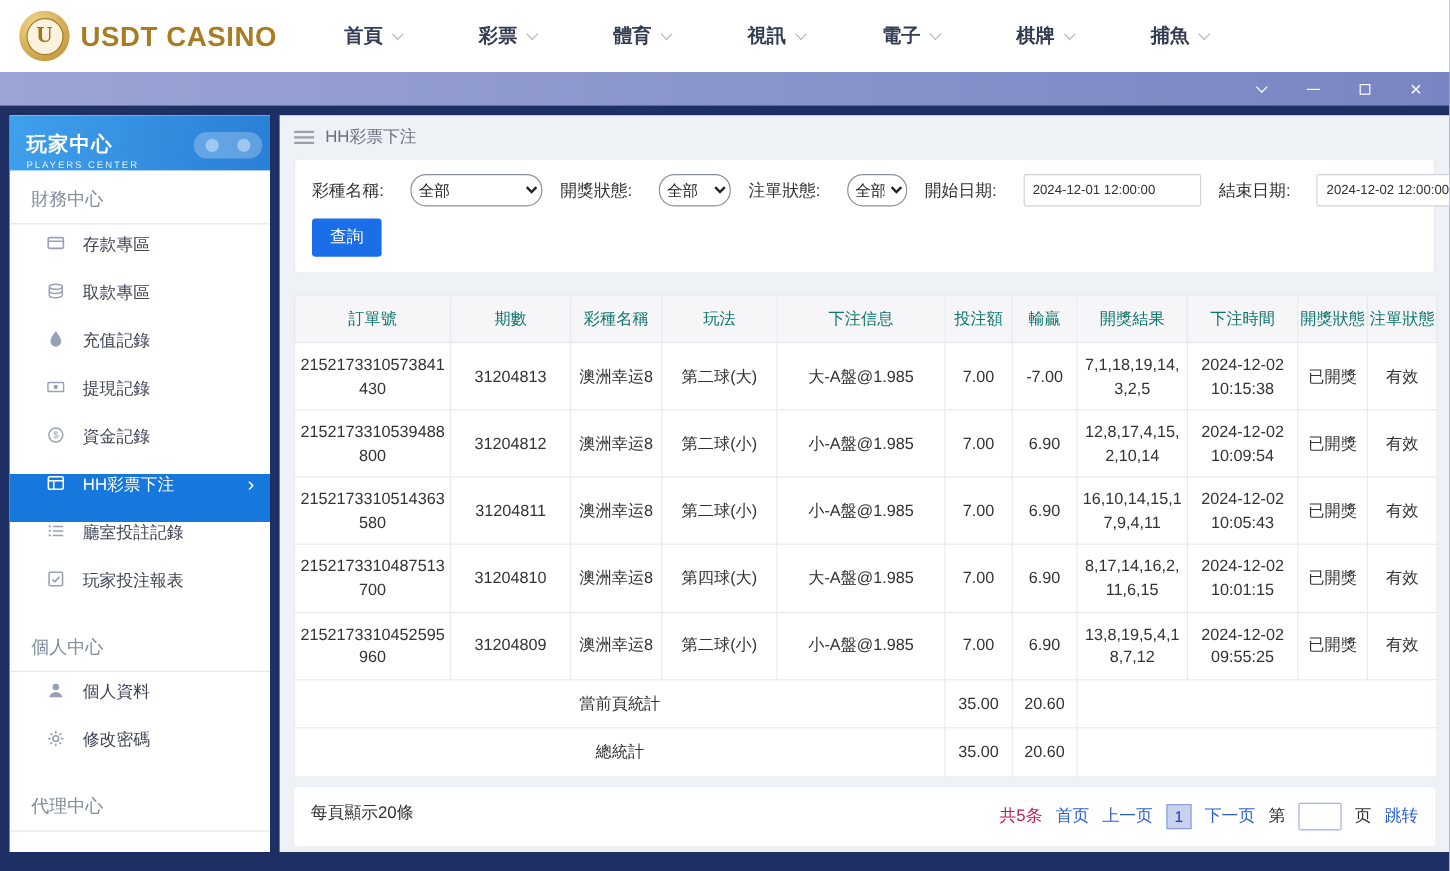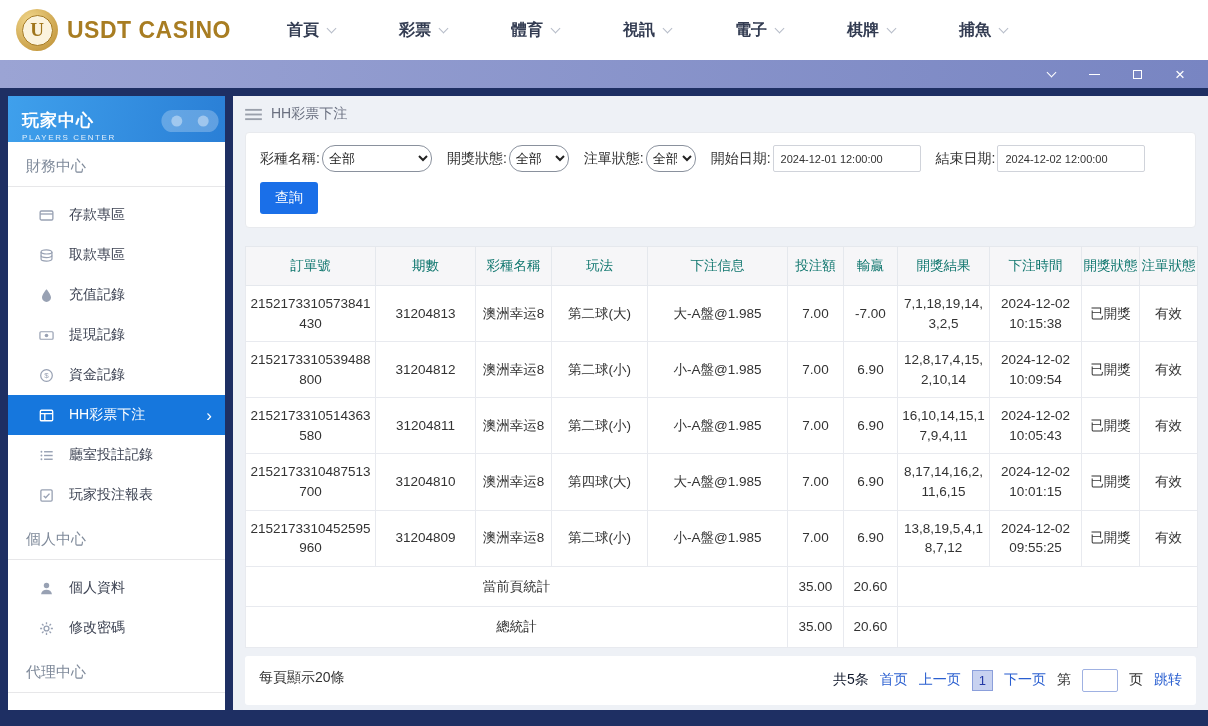--- a/index.html
+++ b/index.html
@@ -29,53 +29,53 @@
   .sidebar{width:217px;height:calc(100% - 16px);background:#fff;flex:none;overflow:hidden}
   .content{flex:1;height:calc(100% - 16px);background:#eef1f6;overflow:hidden;padding:0 12px}
 
   
   .side-hero{height:46px;background:linear-gradient(100deg,#3fa0ec,#2a7fd6);position:relative;display:flex;align-items:flex-end;padding-left:14px;color:#fff;overflow:hidden;flex:none}
   .side-title{font-size:17px;font-weight:bold;letter-spacing:1px}
   .side-sub{font-size:8px;letter-spacing:1.6px;opacity:.85;margin-top:1px}
   .hero-pad{position:absolute;right:2px;top:5px;opacity:.9}
   .side-section-title{padding:15px 18px 10px;font-size:15px;color:#7f8a9a;border-bottom:1px solid #e7e7e9}
   .side-group{padding-top:8px}
-  .side-item{height:40px;display:flex;align-items:center;padding-left:30px;font-size:14px;color:#3e4454;cursor:pointer;position:relative}
+  .side-item{height:40px;display:flex;align-items:flex-start;padding-left:30px;font-size:14px;color:#3e4454;cursor:pointer;position:relative}
   .side-item .ico{width:16px;display:flex;justify-content:center;color:#98a1b3;margin-right:15px;flex:none}
   .side-item.active{background:var(--active-menu,#1677dd);color:#fff}
   .side-item.active .ico{color:#fff}
   .side-chev{position:absolute;right:13px;font-size:17px;line-height:1;color:#fff}
 
   
   .breadcrumb{height:36px;display:flex;align-items:center;gap:9px;color:#6a7080;font-size:14px}
 
   
   .filter-card{background:#fff;border:1px solid #e8eaee;border-radius:4px;padding:12px 14px 13px}
   .filter-row{display:flex;align-items:center;gap:15px}
-  .f-group{display:flex;align-items:center;gap:2px}
+  .f-group{display:flex;align-items:center;gap:22px}
   .f-label{font-size:14px;color:#333;white-space:nowrap}
   .f-select{height:27px;border:1px solid #8a919d;border-radius:13px;background:#fff;font-size:13px;color:#222;padding:2px 2px}
   .w-l{width:110px}.w-m{width:60px}.w-s{width:50px}
   .f-input{width:148px;height:27px;border:1px solid #d0d3da;border-radius:2px;font-size:11px;color:#333;padding:0 7px;font-family:inherit}
   .filter-actions{margin-top:10px}
   .btn-search{background:var(--accent,#1a6fe8);color:#fff;border:none;border-radius:3px;padding:7px 15px;font-size:14px;cursor:pointer}
 
   
   .table-card{margin-top:18px;background:#fff}
   table{width:100%;border-collapse:collapse;table-layout:fixed}
   th{background:#f6f6f8;border:1px solid #e5e8ed;font-size:13.5px;font-weight:normal;color:#0f766e;padding:10px 0;white-space:nowrap;overflow:hidden}
   td{border:1px solid #e8eaef;font-size:13.5px;color:#333;text-align:center;padding:8px 3px;line-height:1.45;background:#fff}
   tbody.orders td:nth-child(1),tbody.orders td:nth-child(8){word-break:break-all}
   .sum-row td{padding:10px 3px}
 
   
   .pager-card{margin-top:8px;background:#fff;border-radius:3px;padding:13px 14px;display:flex;align-items:flex-start;justify-content:space-between;font-size:14px;color:#333}
   .pager-right{display:flex;align-items:center;gap:11px}
   .pg-link{color:#2a5fd0;cursor:pointer;text-decoration:none}
-  .pg-total{color:#0f172a}
+  .pg-total{color:#be185d}
   .pg-current{background:#c8d2f0;border:1px solid #8b9fdb;color:#2438a6;padding:0 6px;font-size:13px;line-height:19px}
   .pg-input{width:36px;height:23px;border:1px solid #9fb1e2;border-radius:2px;padding:0 4px;font-family:inherit}
 </style>
 </head>
 <body>
 
 <div class="app">
 
   <header class="top-header">
     <div class="brand">

